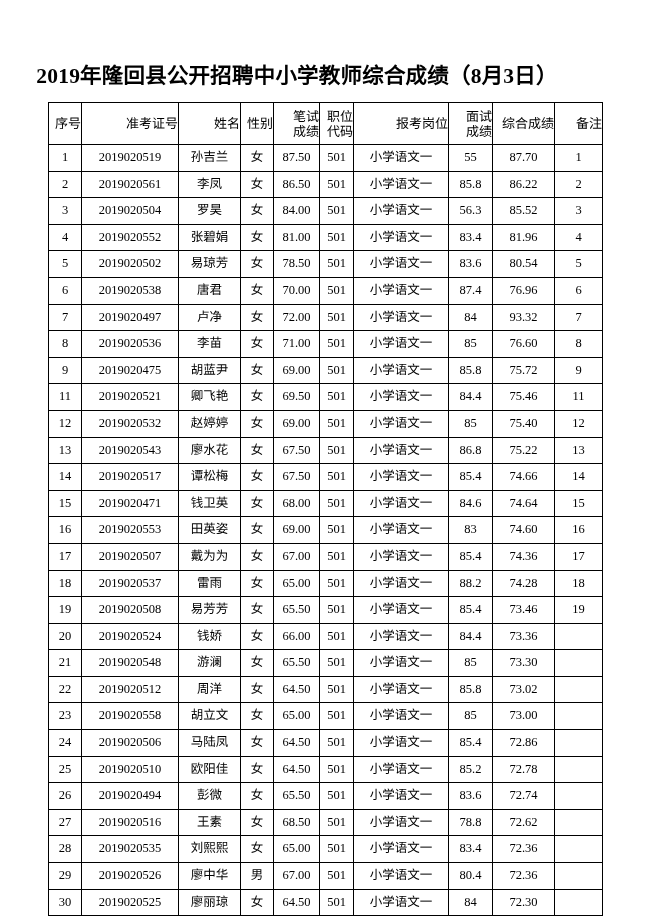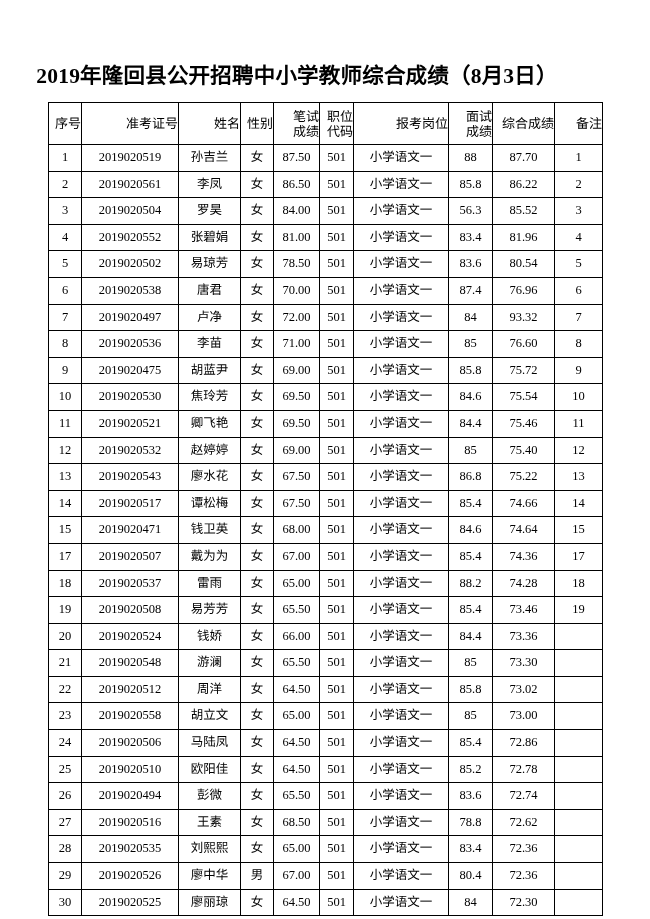--- a/index.html
+++ b/index.html
@@ -136,21 +136,21 @@
       </thead>
       <tbody id="grades-body">
           <tr>
             <td class="num">1</td>
             <td class="num">2019020519</td>
             <td>孙吉兰</td>
             <td>女</td>
             <td class="num">87.50</td>
             <td class="num">501</td>
             <td>小学语文一</td>
-            <td class="num">88</td>
+            <td class="num">55</td>
             <td class="num">87.70</td>
             <td class="num">1</td>
           </tr>
           <tr>
             <td class="num">2</td>
             <td class="num">2019020561</td>
             <td>李凤</td>
             <td>女</td>
             <td class="num">86.50</td>
             <td class="num">501</td>
@@ -237,32 +237,20 @@
             <td>胡蓝尹</td>
             <td>女</td>
             <td class="num">69.00</td>
             <td class="num">501</td>
             <td>小学语文一</td>
             <td class="num">85.8</td>
             <td class="num">75.72</td>
             <td class="num">9</td>
           </tr>
           <tr>
-            <td class="num">10</td>
-            <td class="num">2019020530</td>
-            <td>焦玲芳</td>
-            <td>女</td>
-            <td class="num">69.50</td>
-            <td class="num">501</td>
-            <td>小学语文一</td>
-            <td class="num">84.6</td>
-            <td class="num">75.54</td>
-            <td class="num">10</td>
-          </tr>
-          <tr>
             <td class="num">11</td>
             <td class="num">2019020521</td>
             <td>卿飞艳</td>
             <td>女</td>
             <td class="num">69.50</td>
             <td class="num">501</td>
             <td>小学语文一</td>
             <td class="num">84.4</td>
             <td class="num">75.46</td>
             <td class="num">11</td>
@@ -307,20 +295,32 @@
             <td class="num">15</td>
             <td class="num">2019020471</td>
             <td>钱卫英</td>
             <td>女</td>
             <td class="num">68.00</td>
             <td class="num">501</td>
             <td>小学语文一</td>
             <td class="num">84.6</td>
             <td class="num">74.64</td>
             <td class="num">15</td>
+          </tr>
+          <tr>
+            <td class="num">16</td>
+            <td class="num">2019020553</td>
+            <td>田英姿</td>
+            <td>女</td>
+            <td class="num">69.00</td>
+            <td class="num">501</td>
+            <td>小学语文一</td>
+            <td class="num">83</td>
+            <td class="num">74.60</td>
+            <td class="num">16</td>
           </tr>
           <tr>
             <td class="num">17</td>
             <td class="num">2019020507</td>
             <td>戴为为</td>
             <td>女</td>
             <td class="num">67.00</td>
             <td class="num">501</td>
             <td>小学语文一</td>
             <td class="num">85.4</td>

